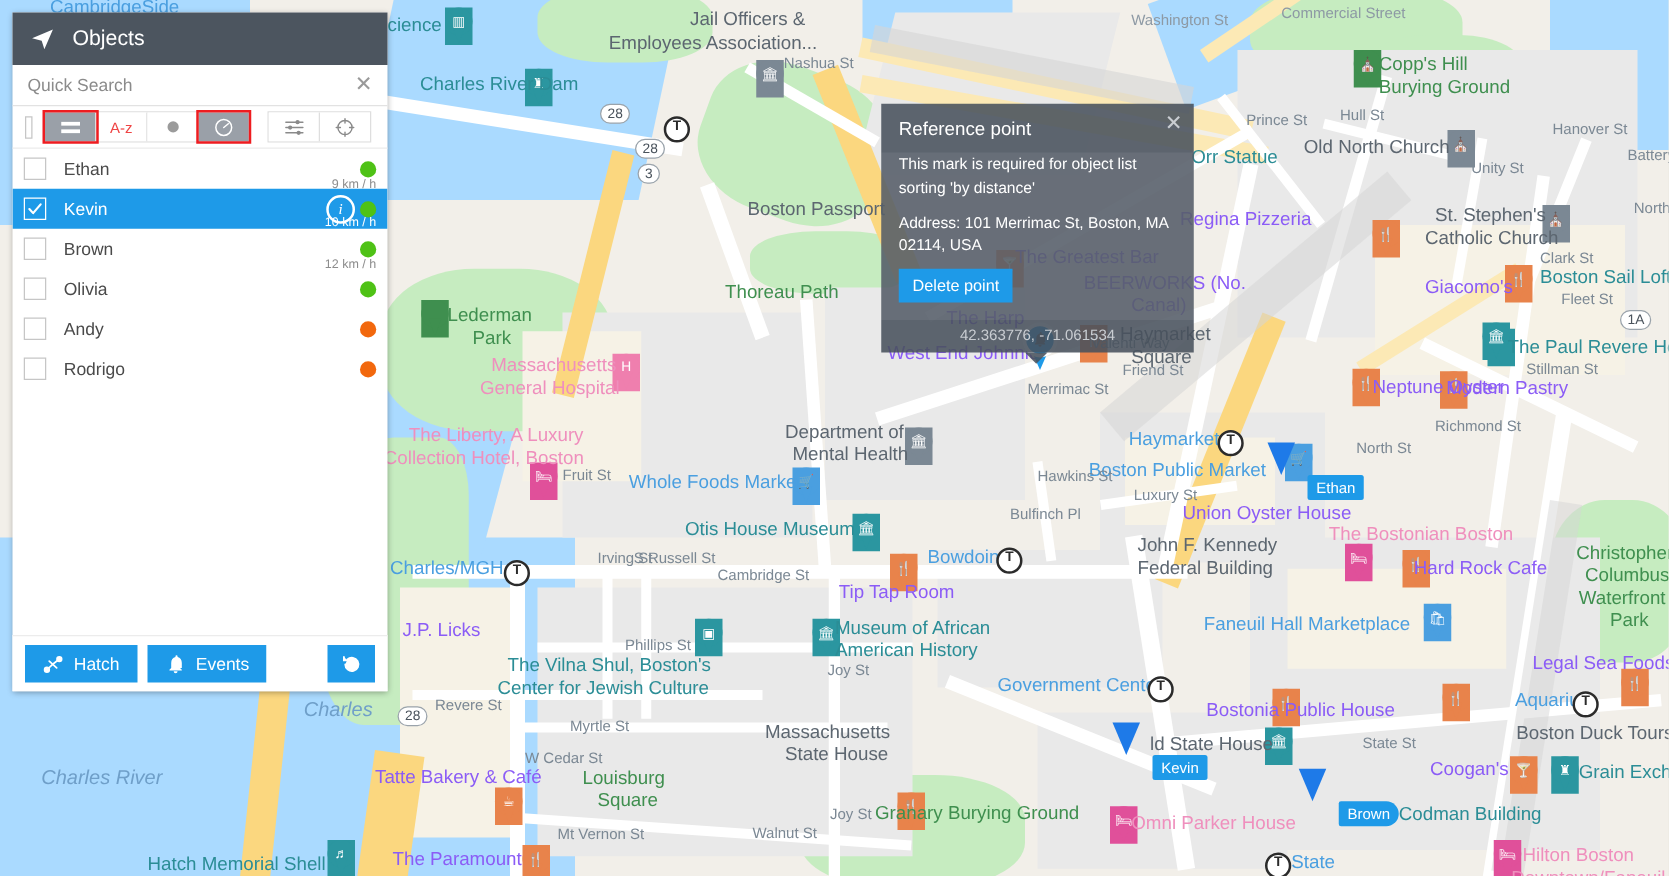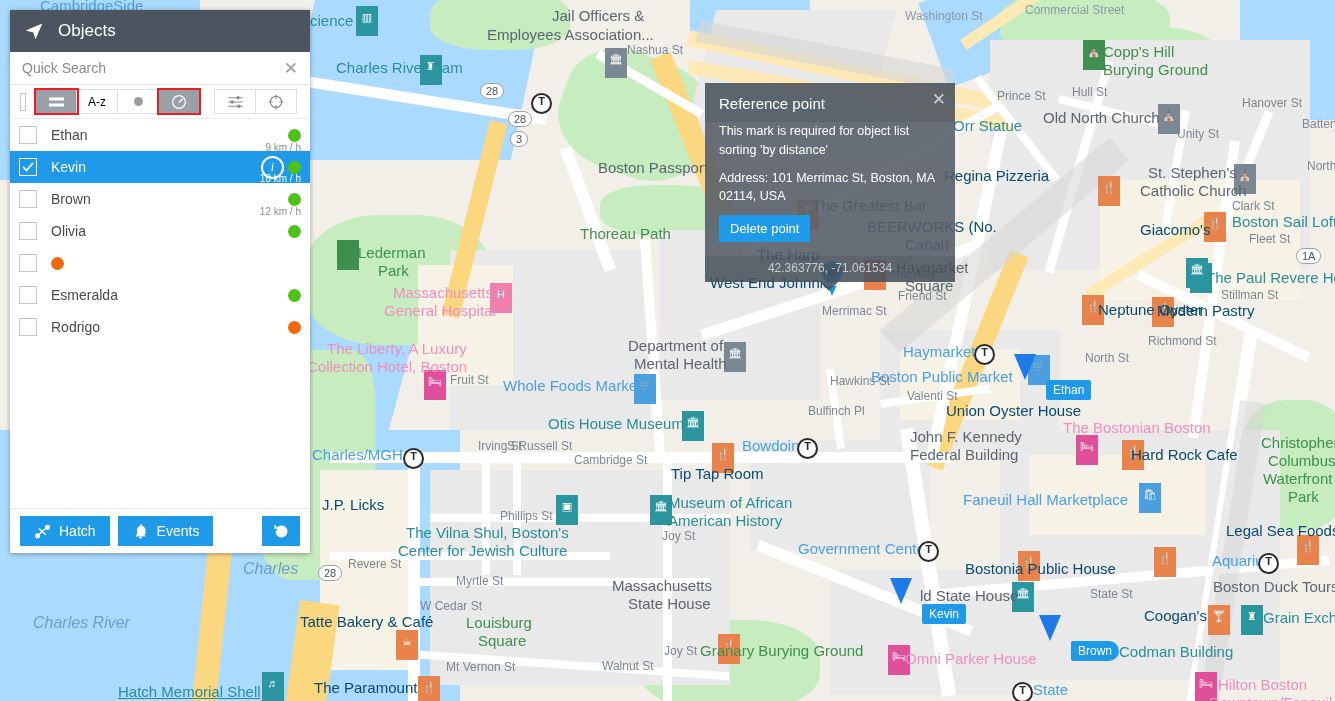--- a/index.html
+++ b/index.html
@@ -13,21 +13,21 @@
   .water{position:absolute;background:#aadaff;}
   .park{position:absolute;background:#c6ecc0;border-radius:40%;}
   .blockgrey{position:absolute;background:#e9e9e9;}
   .blockbeige{position:absolute;background:#f6f2e6;}
   .road{position:absolute;background:#ffffff;transform-origin:0 0;}
   .road.major{background:#ffffff;}
   .road.hw{background:#fbd77f;}
   .road.hw2{background:#fce9b5;}
   .rail{position:absolute;background:#d6d6d6;transform-origin:0 0;}
   .lbl{position:absolute;white-space:nowrap;line-height:1.12;}
-  .lbl.poi{color:#0c4a6e;font-size:15px;}
+  .lbl.poi{color:#8b5cf6;font-size:15px;}
   .lbl.poi2{color:#ef8fbd;font-size:15px;}
   .lbl.place{color:#5c6670;font-size:15px;}
   .lbl.green{color:#3f8f4f;font-size:15px;}
   .lbl.teal{color:#2b8d96;font-size:15px;}
   .lbl.blue{color:#4a9fe0;font-size:15px;}
   .lbl.street{color:#7b8894;font-size:12px;}
   .lbl.streetw{color:#8d99a4;font-size:12px;}
   .lbl.river{color:#6f9fc9;font-size:16px;font-style:italic;}
   .pin{position:absolute;width:22px;height:30px;}
   .pin .head{position:absolute;left:0;top:0;width:22px;height:22px;border-radius:50%;}
@@ -60,21 +60,21 @@
      padding:0 10px;flex:0 0 auto;}
   #psearch input{border:0;outline:0;flex:1;font-size:14px;color:#4a4a4a;
      font-family:"Liberation Sans",sans-serif;background:transparent;}
   #psearch input::placeholder{color:#8b8b8b;}
   #psearch .clr{color:#9a9a9a;font-size:17px;cursor:pointer;padding:0 2px;}
   #ptools{height:33px;display:flex;align-items:center;gap:0;padding:0 10px;flex:0 0 auto;
      border-bottom:1px solid #ececec;}
   .tchk{width:16px;height:16px;border:1px solid #c6c6c6;background:#fff;margin-right:9px;}
   .tgroup{display:flex;align-items:center;border:1px solid #dedede;height:23px;margin-right:3px;}
   .tbtn{width:40px;height:23px;display:flex;align-items:center;justify-content:center;
-     border-right:1px solid #dedede;background:#fff;color:#000000;font-size:12px;}
+     border-right:1px solid #dedede;background:#fff;color:#ef4444;font-size:12px;}
   .tbtn:last-child{border-right:0;}
   .tbtn.on{background:#9aa0a8;color:#fff;}
   .redbox{outline:2px solid #ee1c20;outline-offset:0px;position:relative;z-index:2;}
   .tgroup.sep{margin-left:11px;}
   #plist{flex:1 1 auto;overflow:hidden;}
   .orow{height:32px;display:flex;align-items:center;padding:0 9px;position:relative;}
   .orow.sel{background:#1e9ae8;}
   .ochk{width:16px;height:16px;border:1px solid #c6c6c6;background:#fff;margin-right:14px;
      flex:0 0 auto;display:flex;align-items:center;justify-content:center;}
   .orow.sel .ochk{border-color:#fff;background:#1e9ae8;}
@@ -431,32 +431,32 @@
       <div class="lbl place" style="left: 628px; top: 596px;">State House</div>
       <div class="lbl poi" style="left: 300px; top: 614px;">Tatte Bakery &amp; Café</div>
       <div class="lbl green" style="left: 466px; top: 615px;">Louisburg</div>
       <div class="lbl green" style="left: 478px; top: 633px;">Square</div>
       <div class="lbl street" style="left: 446px; top: 661px;">Mt Vernon St</div>
       <div class="lbl poi" style="left: 314px; top: 680px;">The Paramount</div>
       <div class="lbl green" style="left: 700px; top: 643px;">Granary Burying Ground</div>
       <div class="lbl poi2" style="left: 905px; top: 651px;">Omni Parker House</div>
       <div class="lbl river" style="left: 33px; top: 614px;">Charles River</div>
       <div class="lbl river" style="left: 243px; top: 560px;">Charles</div>
-      <div class="lbl teal" style="left: 118px; top: 684px; text-decoration: underline;">Hatch Memorial Shell</div>
+      <div class="lbl teal" style="left: 118px; top: 684px;">Hatch Memorial Shell</div>
       <div class="lbl poi" style="left: 710px; top: 275px;">West End Johnnie</div>
       <div class="lbl street" style="left: 822px; top: 305px;">Merrimac St</div>
       <div class="lbl street" style="left: 873px; top: 268px;">Valenti Way</div>
       <div class="lbl street" style="left: 898px; top: 290px;">Friend St</div>
       <div class="lbl place" style="left: 896px; top: 260px;">Haymarket</div>
       <div class="lbl place" style="left: 905px; top: 278px;">Square</div>
       <div class="lbl blue" style="left: 903px; top: 344px;">Haymarket</div>
       <div class="lbl blue" style="left: 871px; top: 369px;">Boston Public Market</div>
       <div class="lbl street" style="left: 830px; top: 375px;">Hawkins St</div>
       <div class="lbl street" style="left: 808px; top: 405px;">Bulfinch Pl</div>
-      <div class="lbl street" style="left: 907px; top: 390px;">Valenti St</div>
+      <div class="lbl street" style="left: 907px; top: 390px;">Luxury St</div>
       <div class="lbl poi" style="left: 946px; top: 403px;">Union Oyster House</div>
       <div class="lbl place" style="left: 910px; top: 429px;">John F. Kennedy</div>
       <div class="lbl place" style="left: 910px; top: 447px;">Federal Building</div>
       <div class="lbl poi" style="left: 1098px; top: 302px;">Neptune Oyster</div>
       <div class="lbl poi" style="left: 1157px; top: 303px;">Modern Pastry</div>
       <div class="lbl street" style="left: 1221px; top: 289px;">Stillman St</div>
       <div class="lbl streetw" style="left: 905px; top: 10px;">Washington St</div>
       <div class="lbl streetw" style="left: 1025px; top: 4px;">Commercial Street</div>
       <div class="lbl green" style="left: 1103px; top: 44px;">Copp's Hill</div>
       <div class="lbl green" style="left: 1103px; top: 62px;">Burying Ground</div>
@@ -631,26 +631,22 @@
         <div class="dot" style="background: rgb(79, 194, 22);"></div>
         <div class="speed">12 km / h</div>
       </div>
       <div class="orow">
         <div class="ochk"></div>
         <div class="oname">Olivia</div>
         <div class="dot" style="background: rgb(79, 194, 22);"></div>
       </div>
       <div class="orow">
         <div class="ochk"></div>
+        <div class="oname">Andy</div>
         <div class="dot" style="background: rgb(242, 104, 13);"></div>
-      </div>
-      <div class="orow">
-        <div class="ochk"></div>
-        <div class="oname">Esmeralda</div>
-        <div class="dot" style="background: rgb(79, 194, 22);"></div>
       </div>
       <div class="orow">
         <div class="ochk"></div>
         <div class="oname">Rodrigo</div>
         <div class="dot" style="background: rgb(242, 104, 13);"></div>
       </div>
     </div>
 
   <div id="pfoot">
     <button class="fbtn">

